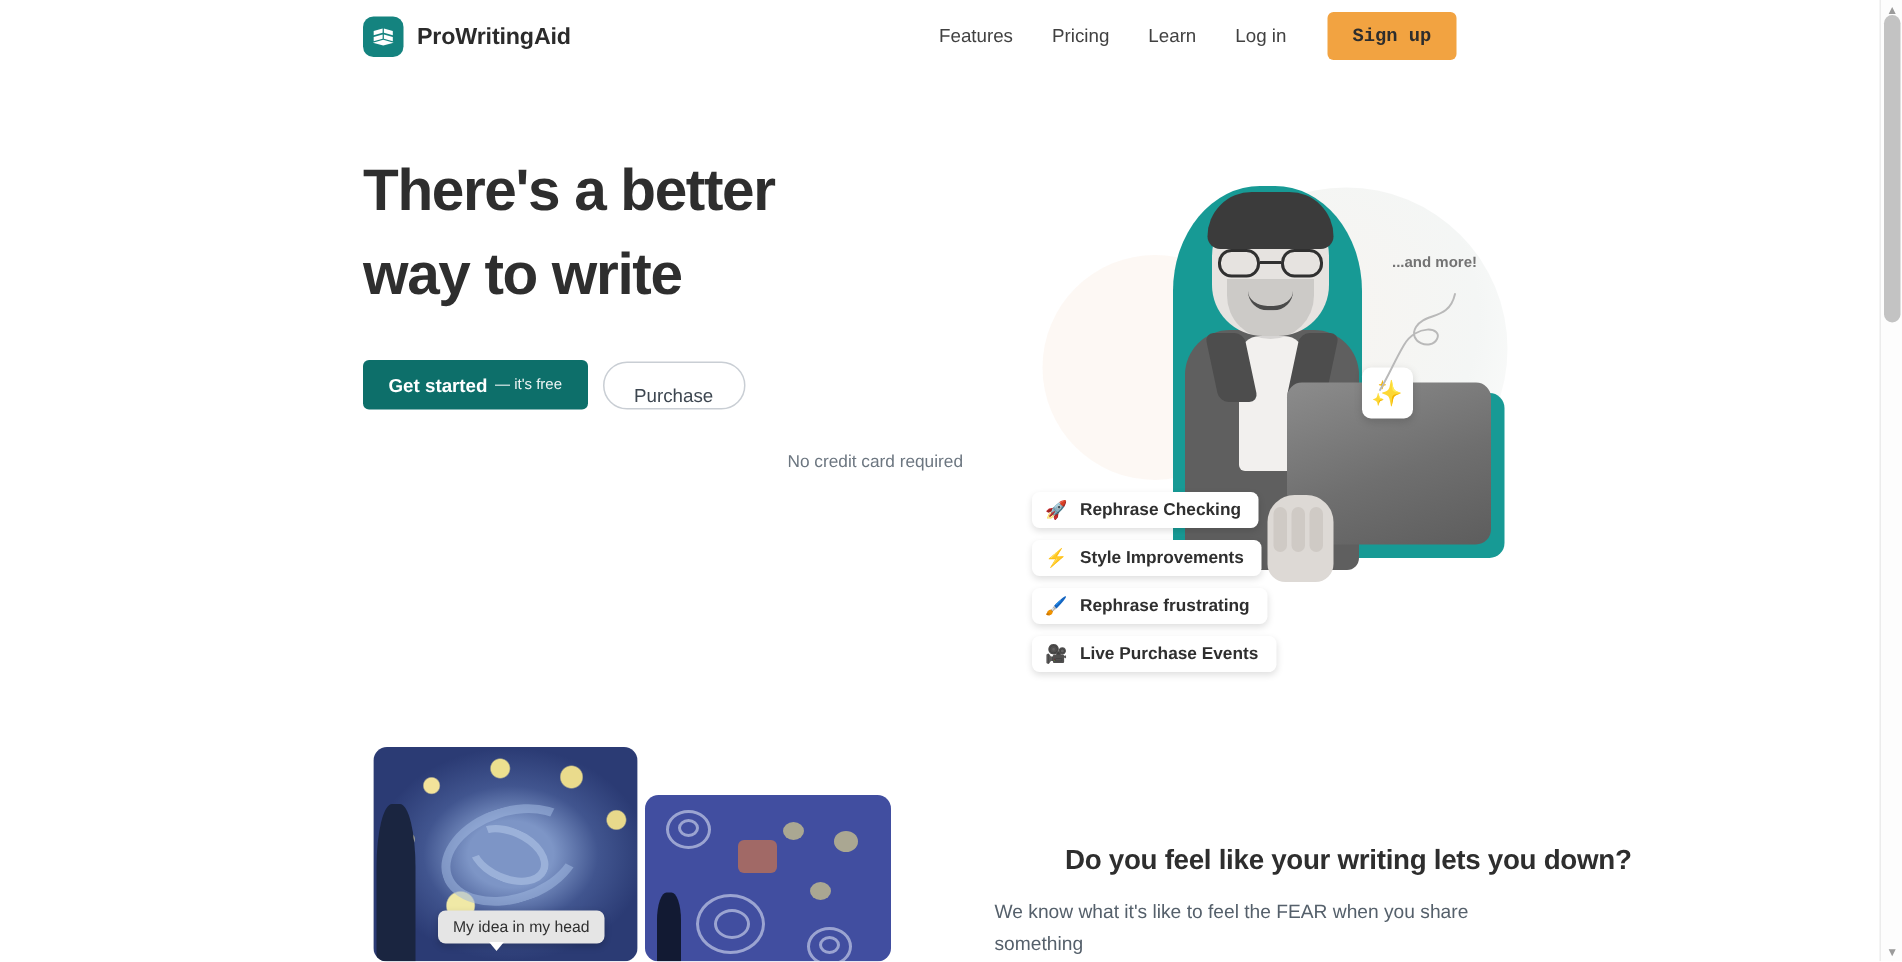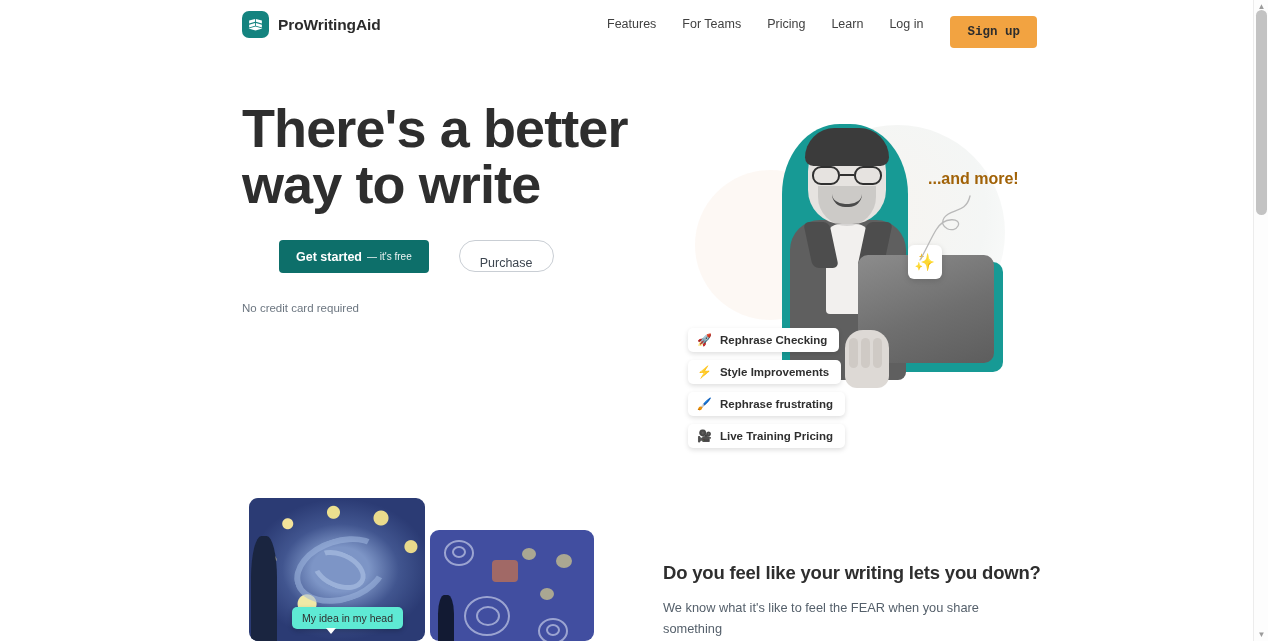--- a/index.html
+++ b/index.html
@@ -78,24 +78,24 @@
     font-size: 15.5px;
     font-weight: bold;
     color: #2b2b2b;
     letter-spacing: -0.1px;
     white-space: nowrap;
     text-align: right;
   }
 
   .nav {
     position: absolute;
-    left: 594px; top: 0;
+    left: 613px; top: 0;
     height: 48px;
     display: flex;
-    align-items: flex-end;
+    align-items: center;
     gap: 0;
   }
   .nav-link {
     font-size: 12.5px;
     color: #414141;
     text-decoration: none;
     padding: 0 13px;
     white-space: nowrap;
     line-height: 48px;
   }
@@ -113,40 +113,40 @@
     font-family: Liberation Mono, monospace;
   }
 
   
   .hero-copy {
     position: absolute;
     left: 242px; top: 100px;
     width: 400px;
   }
   .hero-title {
-    font-size: 54px;
+    font-size: 39px;
     line-height: 56px;
     font-weight: bold;
     color: #2e2e2e;
     letter-spacing: -0.9px;
     white-space: pre-line;
   }
   .hero-sub {
     margin-top: 24px;
     font-size: 14.5px;
     line-height: 23px;
     color: #55606b;
     width: 330px;
     white-space: pre-line;
   }
   .hero-buttons {
     margin-top: 28px;
     display: flex;
-    gap: 30px;
-    margin-left: 37px;
+    align-items: center;
+    gap: 10px;
   }
   .btn-primary {
     background: #0d6f6a;
     color: #ffffff;
     border: none;
     border-radius: 4px;
     height: 33px;
     padding: 0 17px;
     font-size: 12.5px;
     font-weight: bold;
@@ -169,20 +169,21 @@
     height: 23px;
     padding: 15px 20px;
     font-size: 12.5px;
     cursor: pointer;
     font-family: "Liberation Sans", sans-serif;
   }
   .hero-note {
     margin-top: 29px;
     font-size: 11.5px;
     color: #6c7680;
+    text-align: right;
   }
 
   
   .hero-art {
     position: absolute;
     left: 660px; top: 100px;
     width: 360px; height: 290px;
   }
   .art-blob {
     position: absolute;
@@ -323,23 +324,23 @@
     display: flex;
     align-items: center;
     justify-content: center;
     font-size: 17px;
     line-height: 1;
   }
 
   .and-more {
     position: absolute;
     left: 268px; top: 70px;
-    font-size: 16px;
+    font-size: 10px;
     font-weight: bold;
-    color: #a16207;
+    color: #737373;
     white-space: nowrap;
   }
   .squiggle {
     position: absolute;
     left: 250px; top: 92px;
     width: 70px; height: 75px;
   }
 
   .feature-list {
     position: absolute;
@@ -411,21 +412,21 @@
     left: 62px; top: 54px;
     width: 56px; height: 36px;
     border: 5px solid rgba(185,205,235,0.5);
     border-radius: 50%;
     border-left-color: transparent;
     transform: rotate(24deg);
   }
   .caption {
     position: absolute;
     left: 43px; bottom: 12px;
-    background: #5eead4;
+    background: #e5e5e5;
     border-radius: 5px;
     padding: 5px 10px;
     font-size: 10.5px;
     color: #2f2f2f;
     box-shadow: 0 2px 5px rgba(0,0,0,0.2);
     white-space: nowrap;
   }
   .caption::after {
     content: "";
     position: absolute;
@@ -472,20 +473,21 @@
     position: absolute;
     left: 663px; top: 562px;
     width: 360px;
   }
   .lower-title {
     font-size: 18.5px;
     font-weight: bold;
     color: #2e2e2e;
     letter-spacing: -0.2px;
     white-space: nowrap;
+    margin-left: 47px;
   }
   .lower-body {
     margin-top: 13px;
     font-size: 12.8px;
     line-height: 21px;
     color: #55606b;
     width: 345px;
     white-space: pre-line;
   }
 </style>
@@ -504,21 +506,20 @@
           <path d="M3 12.2 L11.4 9.9 L11.4 13.9 L3 16.2 Z" fill="#ffffff"></path>
           <path d="M12.6 9.9 L21 12.2 L21 16.2 L12.6 13.9 Z" fill="#ffffff"></path>
           <path d="M2.2 17.6 L12 14.9 L21.8 17.6 L12 20.3 Z" fill="#ffffff"></path>
         </svg>
       </span>
       <span class="brand-name">ProWritingAid</span>
     </a>
 
     <nav class="nav">
       <a class="nav-link" href="#">Features</a>
-      <a class="nav-link" href="#">For Teams</a>
       <a class="nav-link" href="#">Pricing</a>
       <a class="nav-link" href="#">Learn</a>
       <a class="nav-link" href="#">Log in</a>
       <button class="nav-cta">Sign up</button>
     </nav>
   </div>
 
   <div class="hero-copy">
     <h1 class="hero-title">There's a better
 way to write</h1>
@@ -583,21 +584,21 @@
       <div class="feature-pill">
         <span class="emo">⚡</span>
         <span class="lbl">Style Improvements</span>
       </div>
       <div class="feature-pill">
         <span class="emo">🖌️</span>
         <span class="lbl">Rephrase frustrating</span>
       </div>
       <div class="feature-pill">
         <span class="emo">🎥</span>
-        <span class="lbl">Live Training Pricing</span>
+        <span class="lbl">Live Purchase Events</span>
       </div>
     </div>
   </div>
 
   <div class="art-panels">
 
     <div class="kid-panel">
       <span class="kid-cypress"></span>
       <span class="kid-sun"></span>
       <span class="kid-swirl" style="left:14px; top:10px; width:30px; height:26px;"></span>

